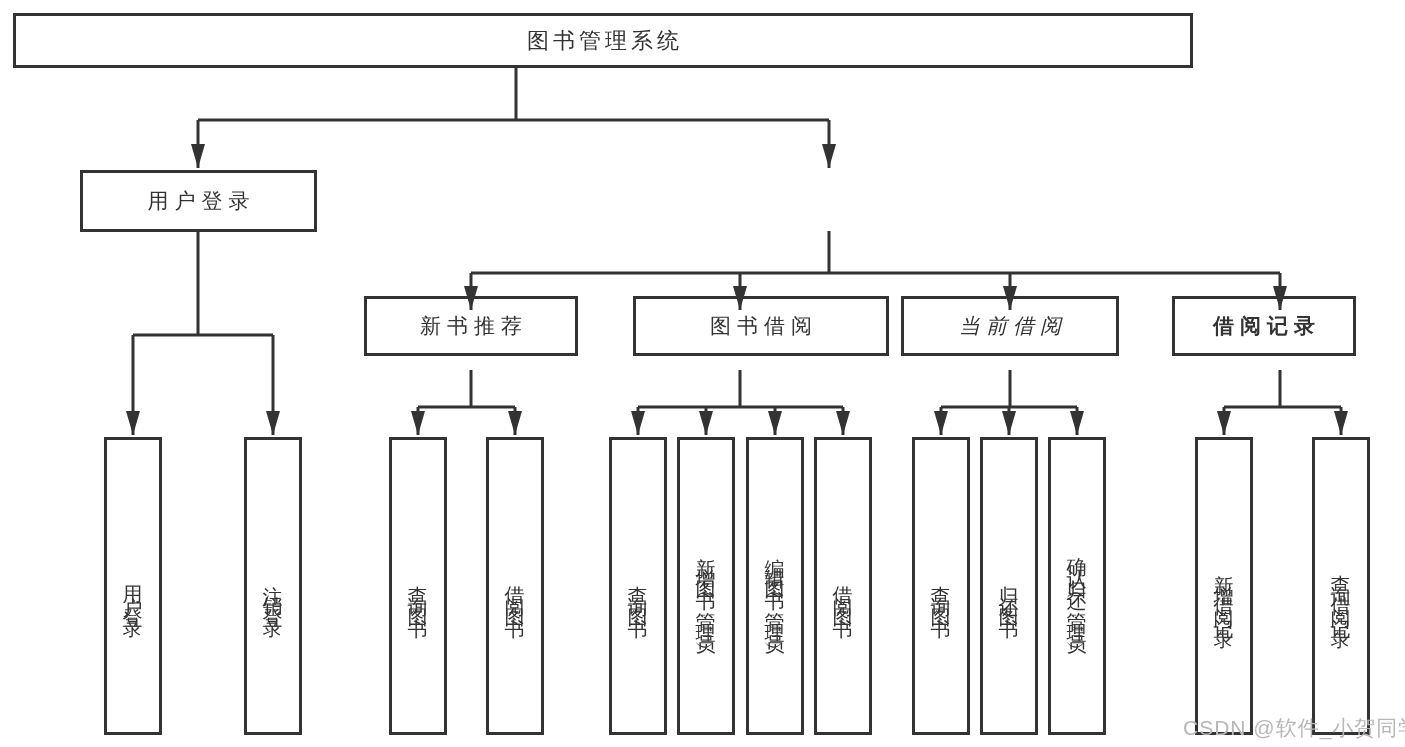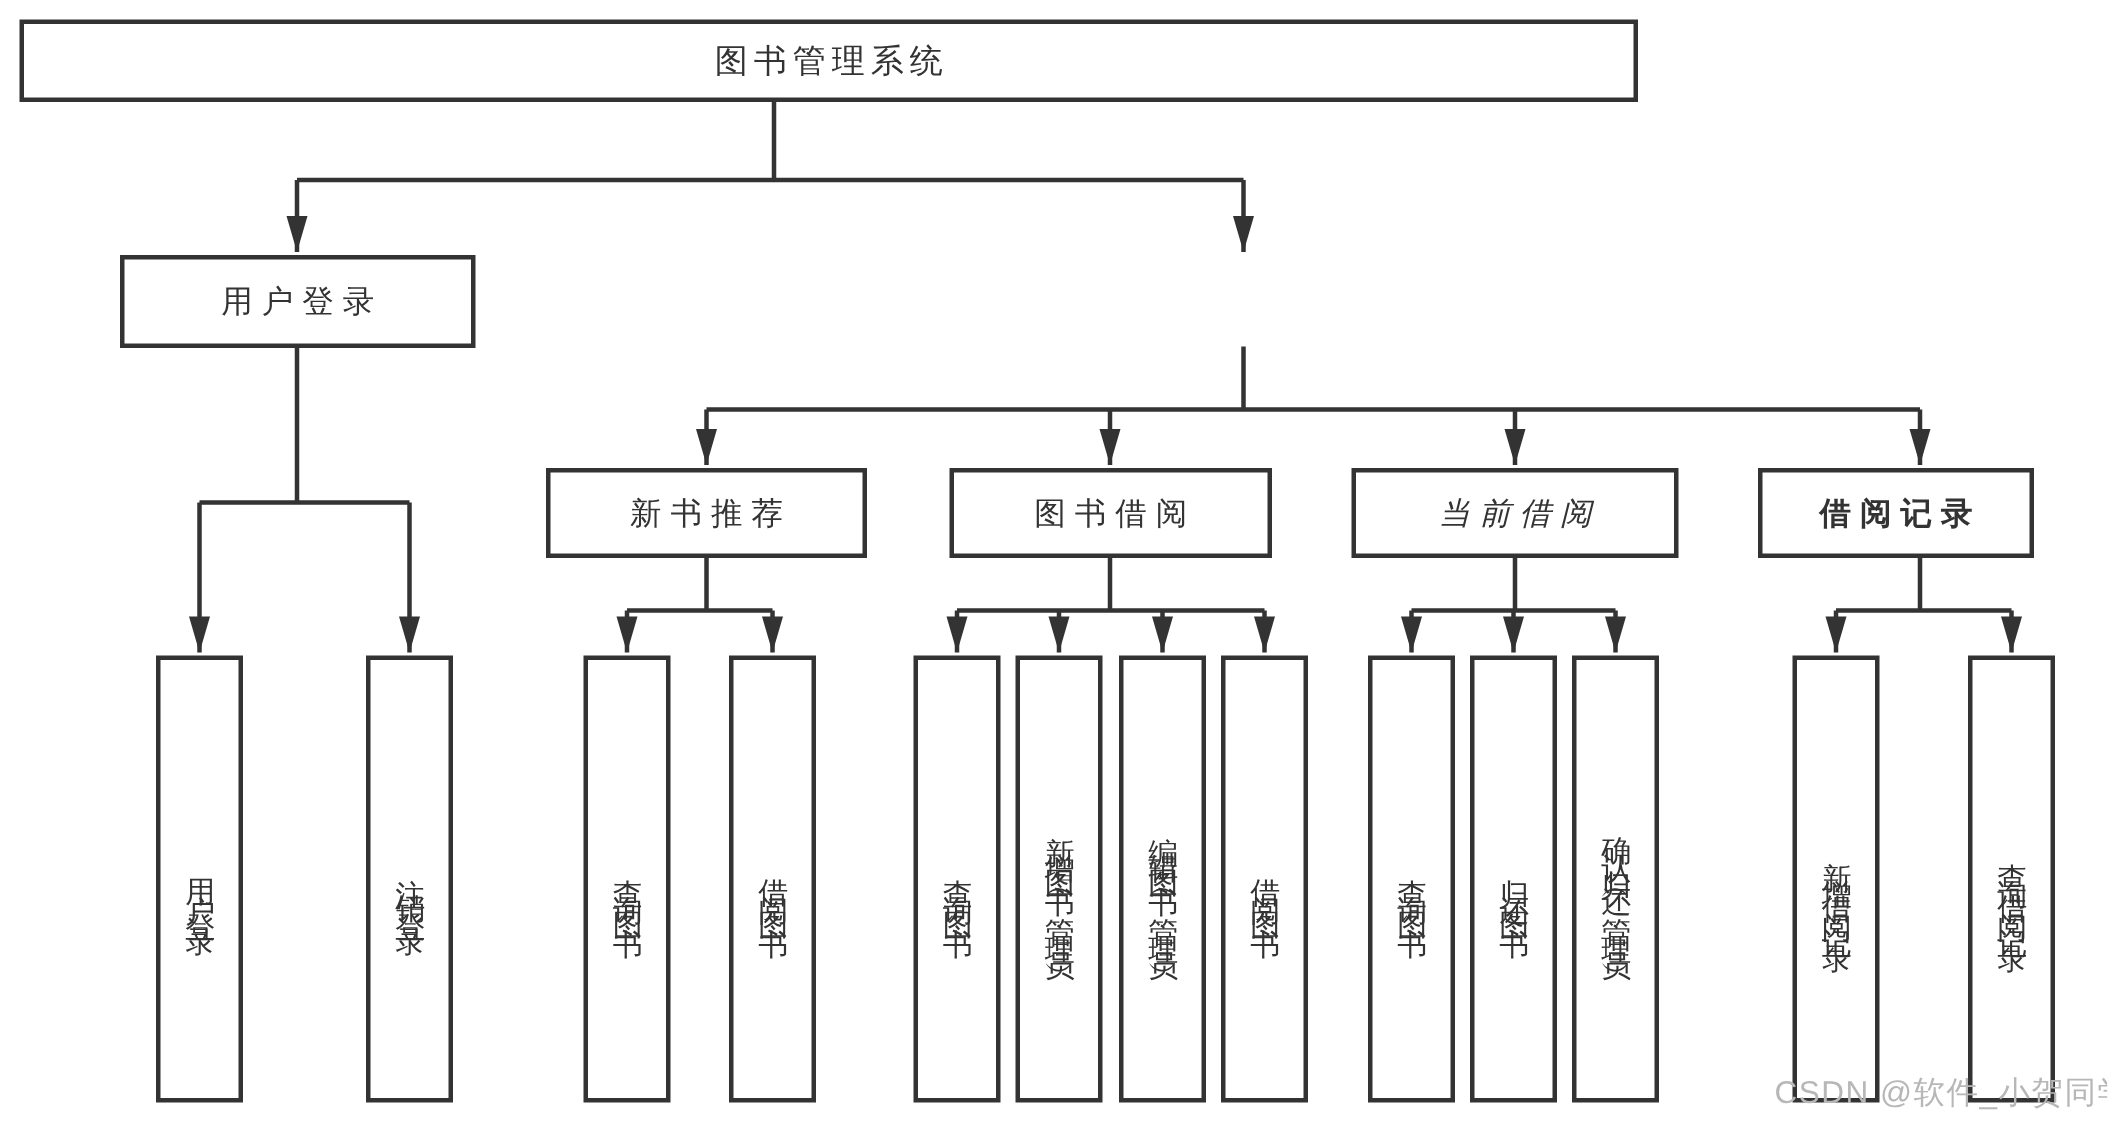--- a/index.html
+++ b/index.html
@@ -13,21 +13,21 @@
     color:#333333; z-index:2;
   }
   .h-label { font-size:21px; letter-spacing:6px; margin-right:-6px; white-space:nowrap; }
   .root-label { font-size:22px; letter-spacing:4px; margin-right:-4px; }
   .v-label {
     writing-mode:vertical-rl; text-orientation:mixed;
     font-size:20px; letter-spacing:11px; margin-bottom:-11px;
     line-height:1; white-space:nowrap;
   }
   .leaf { top:437px; width:58px; height:298px; }
-  .lvl2 { top:312px; height:60px; }
+  .lvl2 { top:296px; height:60px; }
   svg.connectors { position:absolute; left:0; top:0; z-index:3; pointer-events:none; }
   .cline { stroke:#333333; stroke-width:3; fill:none; }
   .arrow { marker-end:url(#arrowhead); }
   .watermark {
     position:absolute; left:1183px; top:714px; z-index:6;
     font-size:21px; color:#b7b7b7; letter-spacing:1px; white-space:nowrap;
   }
 </style>
 </head>
 <body>
@@ -68,32 +68,32 @@
     <path class="cline" d="M1010,370 V407 M941,407 H1077"></path>
     <line class="cline arrow" x1="941" y1="407" x2="941" y2="435"></line>
     <line class="cline arrow" x1="1009" y1="407" x2="1009" y2="435"></line>
     <line class="cline arrow" x1="1077" y1="407" x2="1077" y2="435"></line>
 
     <path class="cline" d="M1280,370 V407 M1224,407 H1341"></path>
     <line class="cline arrow" x1="1224" y1="407" x2="1224" y2="435"></line>
     <line class="cline arrow" x1="1341" y1="407" x2="1341" y2="435"></line>
   </svg>
 
-  <div class="node" style="left:13px; top:13px; width:1079px; height:55px;">
+  <div class="node" style="left:13px; top:13px; width:1180px; height:55px;">
     <span class="root-label">图书管理系统</span>
   </div>
 
   <div class="node" style="left:80px; top:170px; width:237px; height:62px;">
     <span class="h-label">用户登录</span>
   </div>
 
   <div class="node lvl2" style="left:364px; width:214px;">
     <span class="h-label">新书推荐</span>
   </div>
-  <div class="node lvl2" style="left:633px; width:215px;">
+  <div class="node lvl2" style="left:633px; width:256px;">
     <span class="h-label">图书借阅</span>
   </div>
   <div class="node lvl2" style="left:901px; width:218px;font-style:italic;">
     <span class="h-label">当前借阅</span>
   </div>
   <div class="node lvl2" style="left:1172px; width:184px;font-weight:bold;">
     <span class="h-label">借阅记录</span>
   </div>
 
   <div class="node leaf" style="left:104px;">

